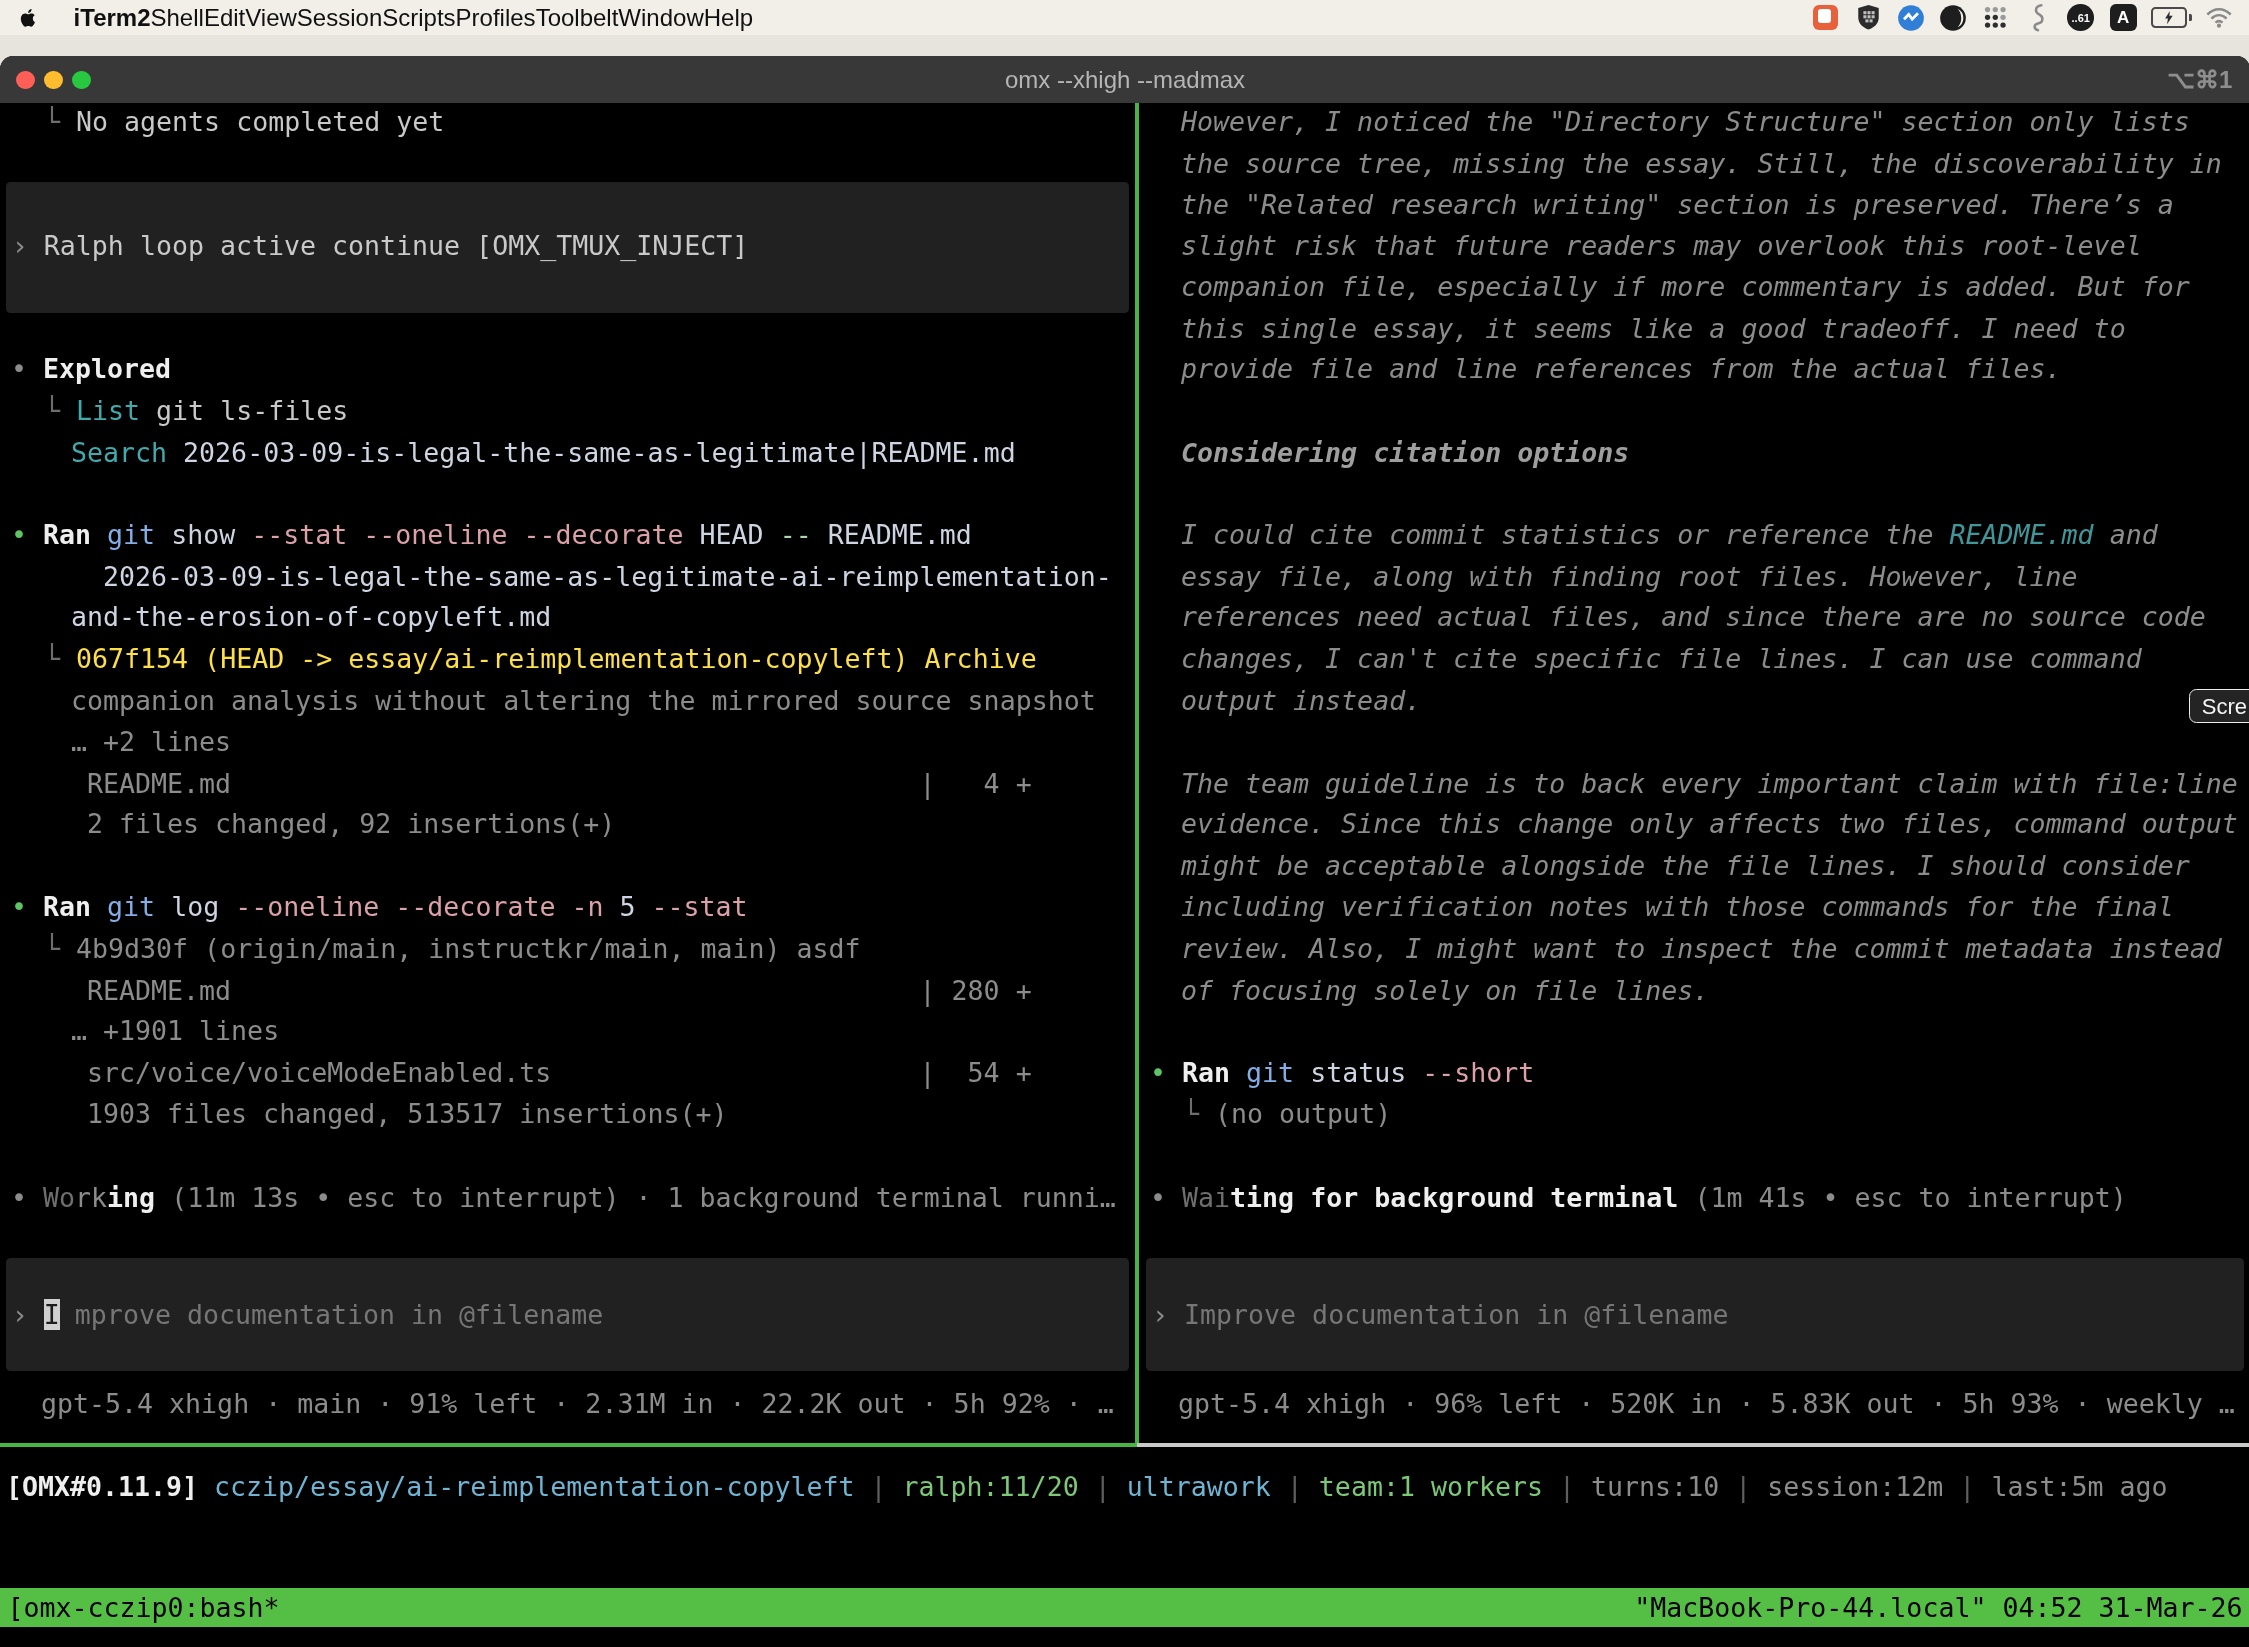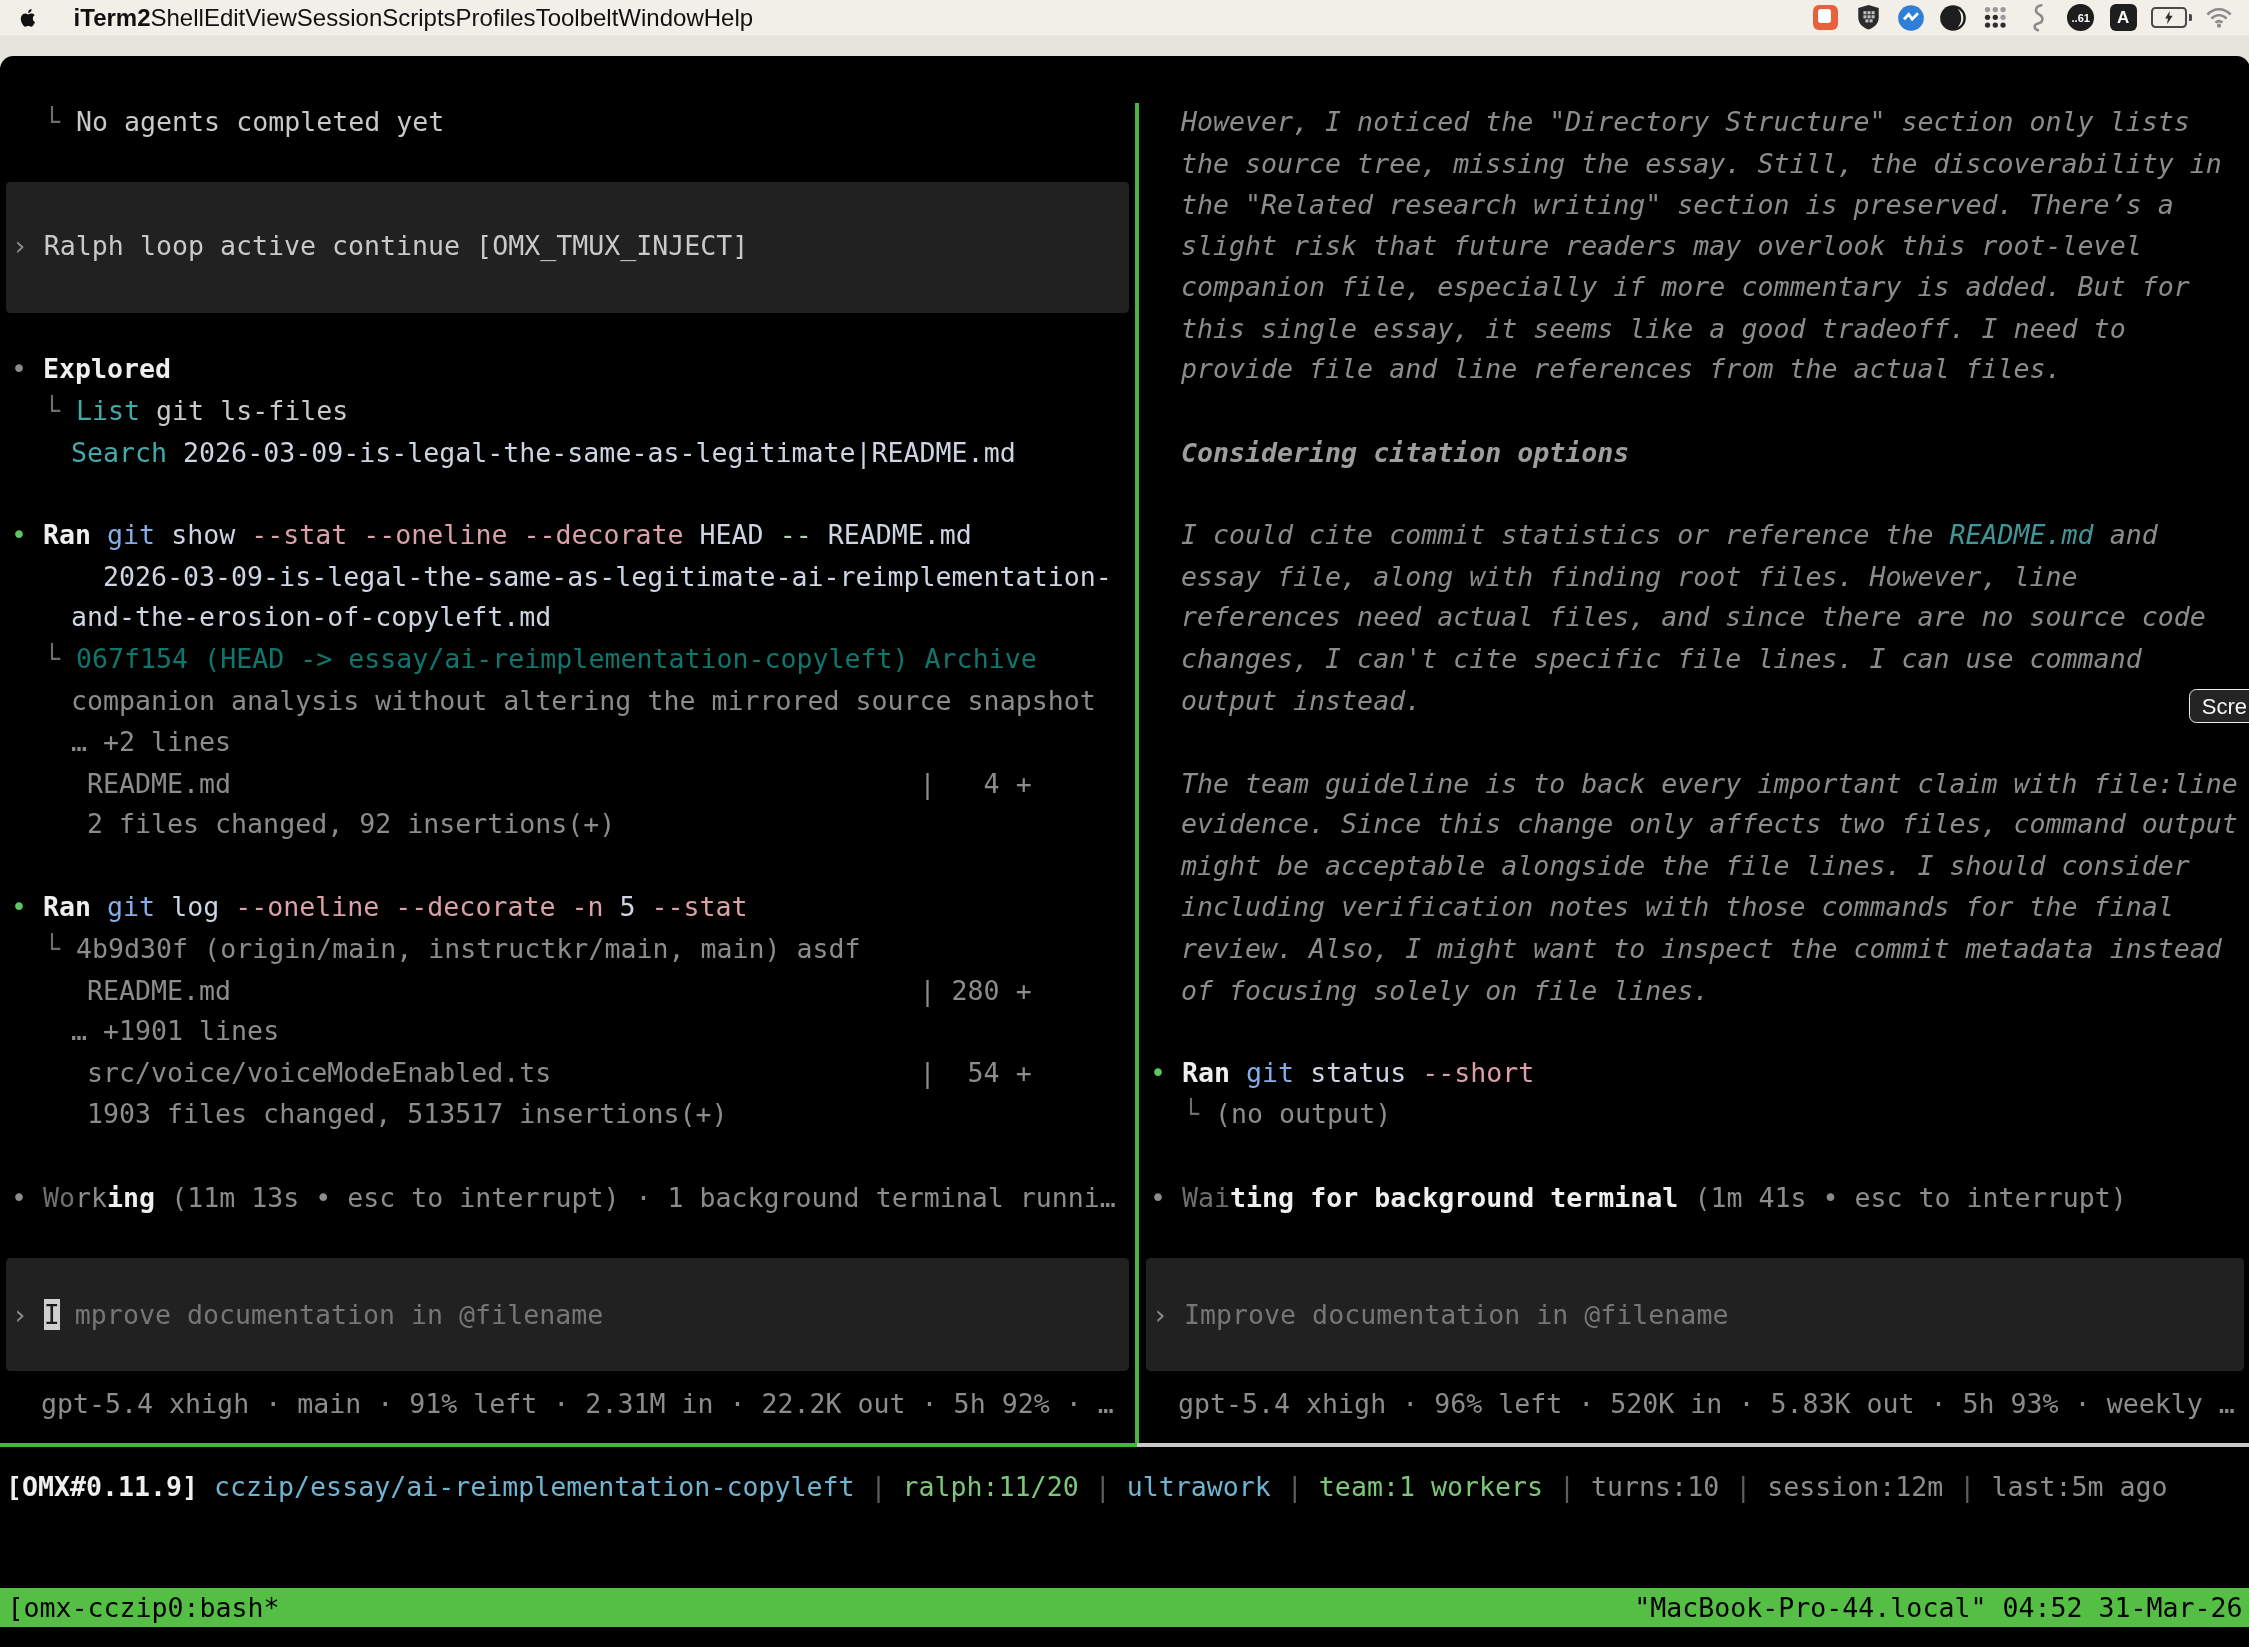--- a/index.html
+++ b/index.html
@@ -145,38 +145,45 @@
               <path d="M5.5 9.5 C 9.5 5.7 14.5 5.7 18.5 9.5"></path>
               <path d="M9 13 C 11 11.2 13 11.2 15 13"></path>
             </g>
             <circle cx="12" cy="15.6" r="1.8" fill="#8A8A8A"></circle>
           </svg>
       </span>
     </div>
   </div>
 
   <div class="window">
+    <div class="titlebar">
+      <span class="tl red"></span>
+      <span class="tl yel"></span>
+      <span class="tl grn"></span>
+      <span class="win-title">omx --xhigh --madmax</span>
+      <span class="win-short">⌥⌘1</span>
+    </div>
 
     <div class="box ralph-box"></div>
     <div class="box input-left"></div>
     <div class="box input-right"></div>
     <div class="divider"></div>
     <div class="hline-left"></div>
     <div class="hline-right"></div>
 
     <div id="term-layer">
         <div class="tline" style="top: 45px; left: 44px;"><span style="color: rgb(110, 110, 110);">└ </span><span style="color: rgb(201, 201, 201);">No agents completed yet</span></div>
         <div class="tline" style="top: 169px; left: 11.8px;"><span style="color: rgb(140, 140, 140);">› </span><span style="color: rgb(201, 201, 201);">Ralph loop active continue [OMX_TMUX_INJECT]</span></div>
         <div class="tline" style="top: 292px; left: 11px;"><span style="color: rgb(140, 140, 140);">• </span><span style="color: rgb(239, 239, 239); font-weight: bold;">Explored</span></div>
         <div class="tline" style="top: 334px; left: 44px;"><span style="color: rgb(110, 110, 110);">└ </span><span style="color: rgb(65, 170, 172);">List</span><span style="color: rgb(201, 201, 201);"> git ls-files</span></div>
         <div class="tline" style="top: 376px; left: 71px;"><span style="color: rgb(65, 170, 172);">Search</span><span style="color: rgb(205, 213, 226);"> 2026-03-09-is-legal-the-same-as-legitimate|README.md</span></div>
         <div class="tline" style="top: 458px; left: 11px;"><span style="color: rgb(92, 197, 100);">• </span><span style="color: rgb(239, 239, 239); font-weight: bold;">Ran</span><span style="color: rgb(239, 239, 239);"> </span><span style="color: rgb(132, 173, 230);">git</span><span style="color: rgb(205, 213, 226);"> show </span><span style="color: rgb(220, 160, 168);">--stat</span><span style="color: rgb(205, 213, 226);"> </span><span style="color: rgb(220, 160, 168);">--oneline</span><span style="color: rgb(205, 213, 226);"> </span><span style="color: rgb(220, 160, 168);">--decorate</span><span style="color: rgb(205, 213, 226);"> HEAD </span><span style="color: rgb(172, 214, 179);">--</span><span style="color: rgb(205, 213, 226);"> README.md</span></div>
         <div class="tline" style="top: 500px; left: 71px; margin-left: 32px;"><span style="color: rgb(205, 213, 226);">2026-03-09-is-legal-the-same-as-legitimate-ai-reimplementation-</span></div>
         <div class="tline" style="top: 540px; left: 71px;"><span style="color: rgb(205, 213, 226);">and-the-erosion-of-copyleft.md</span></div>
-        <div class="tline" style="top: 582px; left: 44px;"><span style="color: rgb(110, 110, 110);">└ </span><span style="color: #0f766e;">067f154 (HEAD -&gt; essay/ai-reimplementation-copyleft) Archive</span></div>
+        <div class="tline" style="top: 582px; left: 44px;"><span style="color: rgb(110, 110, 110);">└ </span><span style="color: #fde047;">067f154 (HEAD -&gt; essay/ai-reimplementation-copyleft) Archive</span></div>
         <div class="tline" style="top: 624px; left: 71px;"><span style="color: rgb(140, 140, 140);">companion analysis without altering the mirrored source snapshot</span></div>
         <div class="tline" style="top: 665px; left: 71px;"><span style="color: rgb(140, 140, 140);">… +2 lines</span></div>
         <div class="tline" style="top: 707px; left: 87px;"><span style="color: rgb(140, 140, 140);">README.md                                           |   4 +</span></div>
         <div class="tline" style="top: 747px; left: 87px;"><span style="color: rgb(140, 140, 140);">2 files changed, 92 insertions(+)</span></div>
         <div class="tline" style="top: 830px; left: 11px;"><span style="color: rgb(92, 197, 100);">• </span><span style="color: rgb(239, 239, 239); font-weight: bold;">Ran</span><span style="color: rgb(239, 239, 239);"> </span><span style="color: rgb(132, 173, 230);">git</span><span style="color: rgb(205, 213, 226);"> log </span><span style="color: rgb(220, 160, 168);">--oneline</span><span style="color: rgb(205, 213, 226);"> </span><span style="color: rgb(220, 160, 168);">--decorate</span><span style="color: rgb(205, 213, 226);"> </span><span style="color: rgb(220, 160, 168);">-n</span><span style="color: rgb(205, 213, 226);"> 5 </span><span style="color: rgb(220, 160, 168);">--stat</span></div>
         <div class="tline" style="top: 872px; left: 44px;"><span style="color: rgb(110, 110, 110);">└ </span><span style="color: rgb(140, 140, 140);">4b9d30f (origin/main, instructkr/main, main) asdf</span></div>
         <div class="tline" style="top: 914px; left: 87px;"><span style="color: rgb(140, 140, 140);">README.md                                           | 280 +</span></div>
         <div class="tline" style="top: 954px; left: 71px;"><span style="color: rgb(140, 140, 140);">… +1901 lines</span></div>
         <div class="tline" style="top: 996px; left: 87px;"><span style="color: rgb(140, 140, 140);">src/voice/voiceModeEnabled.ts                       |  54 +</span></div>
         <div class="tline" style="top: 1037px; left: 87px;"><span style="color: rgb(140, 140, 140);">1903 files changed, 513517 insertions(+)</span></div>

